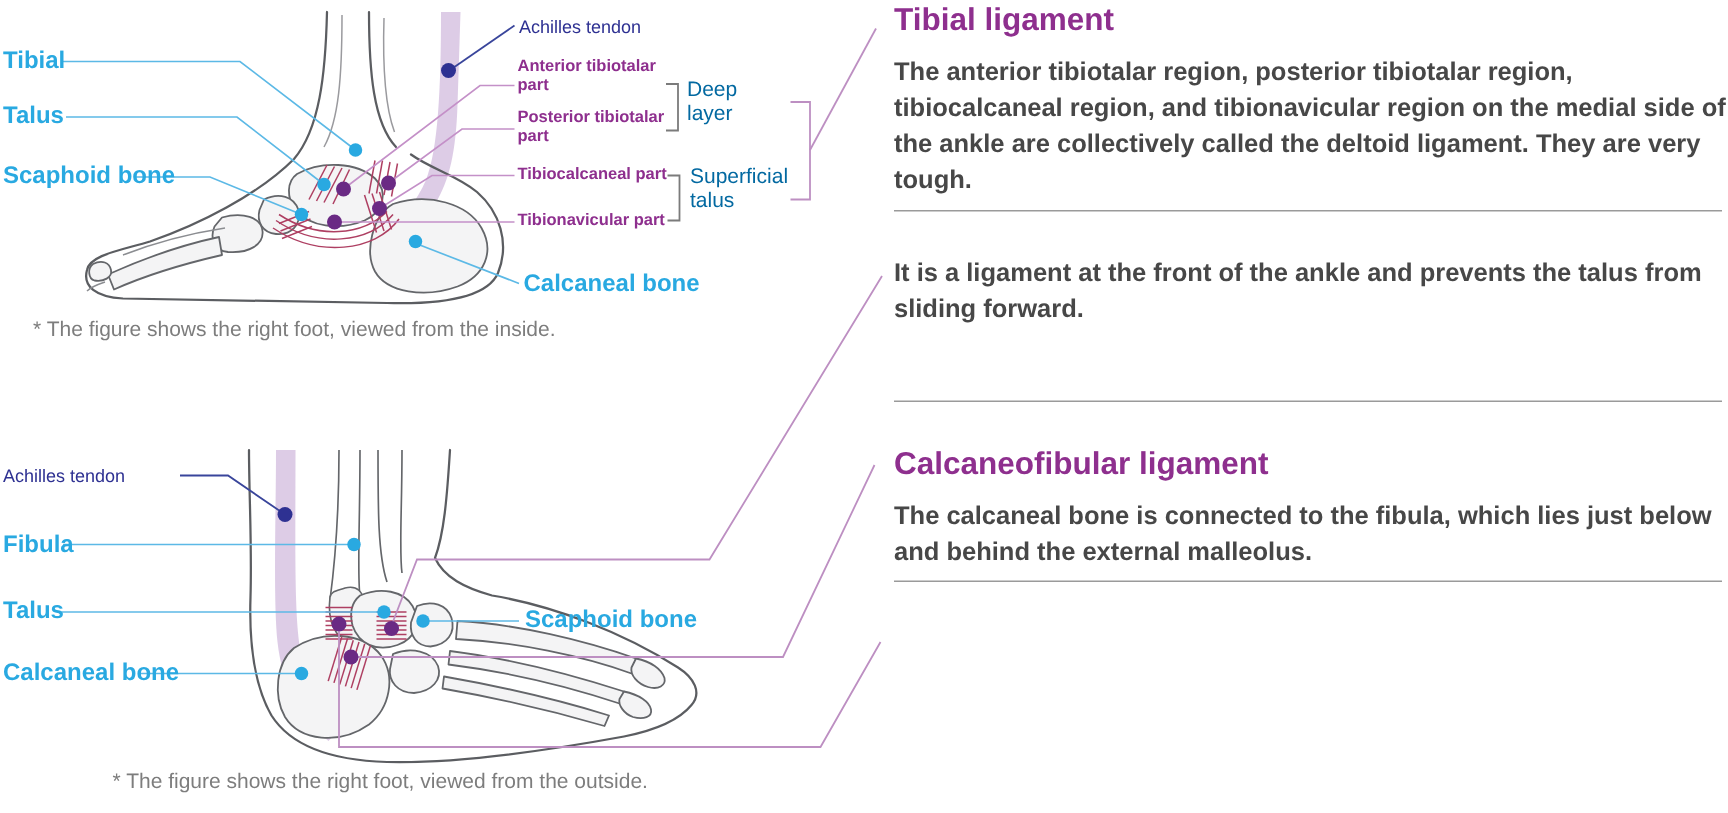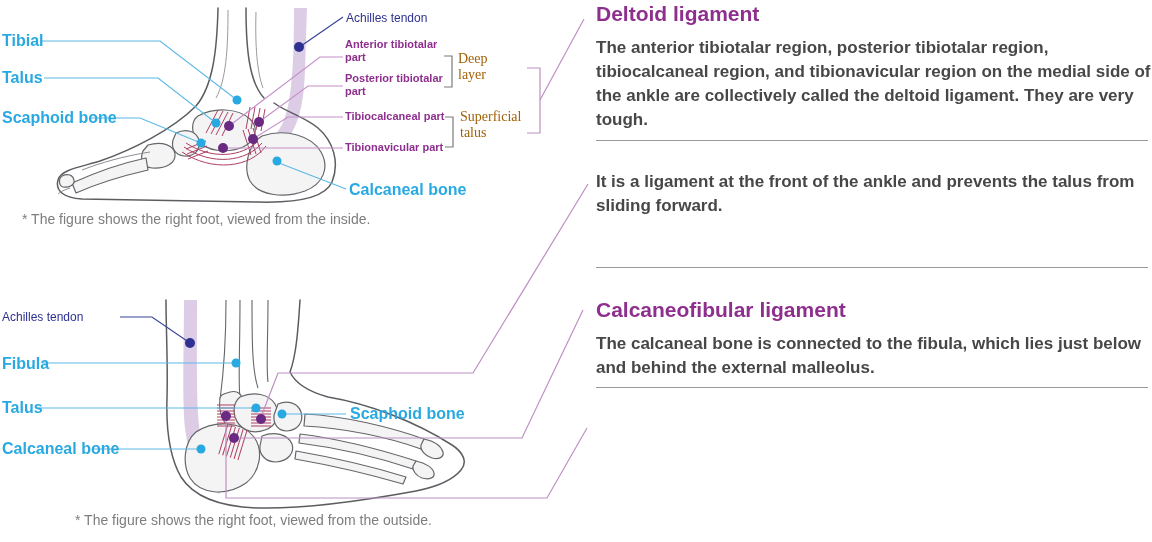--- a/index.html
+++ b/index.html
@@ -7,21 +7,21 @@
     position:relative;width:1152px;height:542px;background:#fff;overflow:hidden;
     font-family:"Liberation Sans","DejaVu Sans",sans-serif;
     -webkit-font-smoothing:antialiased;
   }
   svg{position:absolute;left:0;top:0;}
   .lbl{position:absolute;white-space:nowrap;}
   .lbl-blue{color:#29a9e1;font-size:16px;font-weight:bold;line-height:15px;}
   .lbl-navy{color:#2e3192;font-size:12px;font-weight:normal;line-height:18px;}
   .lbl-purple{color:#8e2f8e;font-size:11px;font-weight:bold;line-height:13px;}
   .lbl-purple.wrap{white-space:normal;width:102px;}
-  .lbl-layer{color:#a16207;font-size:14px;font-weight:normal;line-height:16px;white-space:normal;font-family:Liberation Serif, serif;}
+  .lbl-layer{color:#0369a1;font-size:14px;font-weight:normal;line-height:16px;white-space:normal;}
   .caption{position:absolute;color:#7d7d7d;font-size:14px;font-weight:normal;white-space:nowrap;}
   .section{position:absolute;left:596px;width:556px;}
   .section h2{margin:0 0 8px 0;color:#8e2f8e;font-size:21px;line-height:28px;font-weight:bold;}
   .section p{margin:0;color:#474747;font-size:17px;line-height:24px;font-weight:bold;}
   .sep{position:absolute;left:596px;width:552px;height:1px;background:#9a9a9a;}
 </style>
 </head>
 <body>
 
 <div id="stage">
@@ -200,21 +200,21 @@
   <div class="caption" style="left:22px;top:211px">* The figure shows the right foot, viewed from the inside.</div>
 
   <div class="lbl lbl-navy" style="left:2px;top:308px">Achilles tendon</div>
   <div class="lbl lbl-blue" style="left:2px;top:356px">Fibula</div>
   <div class="lbl lbl-blue" style="left:2px;top:400px">Talus</div>
   <div class="lbl lbl-blue" style="left:2px;top:441px">Calcaneal bone</div>
   <div class="lbl lbl-blue" style="left:350px;top:406px">Scaphoid bone</div>
   <div class="caption" style="left:75px;top:512px">* The figure shows the right foot, viewed from the outside.</div>
 
   <div class="section" style="top:0px">
-    <h2>Deltoid ligament</h2>
+    <h2>Tibial ligament</h2>
     <p>The anterior tibiotalar region, posterior tibiotalar region, tibiocalcaneal region, and tibionavicular region on the medial side of the ankle are collectively called the deltoid ligament. They are very tough.</p>
   </div>
   <div class="sep" style="top:140px"></div>
 
   <div class="section" style="top:170px">
     <p>It is a ligament at the front of the ankle and prevents the talus from sliding forward.</p>
   </div>
   <div class="sep" style="top:267px"></div>
 
   <div class="section" style="top:296px">

